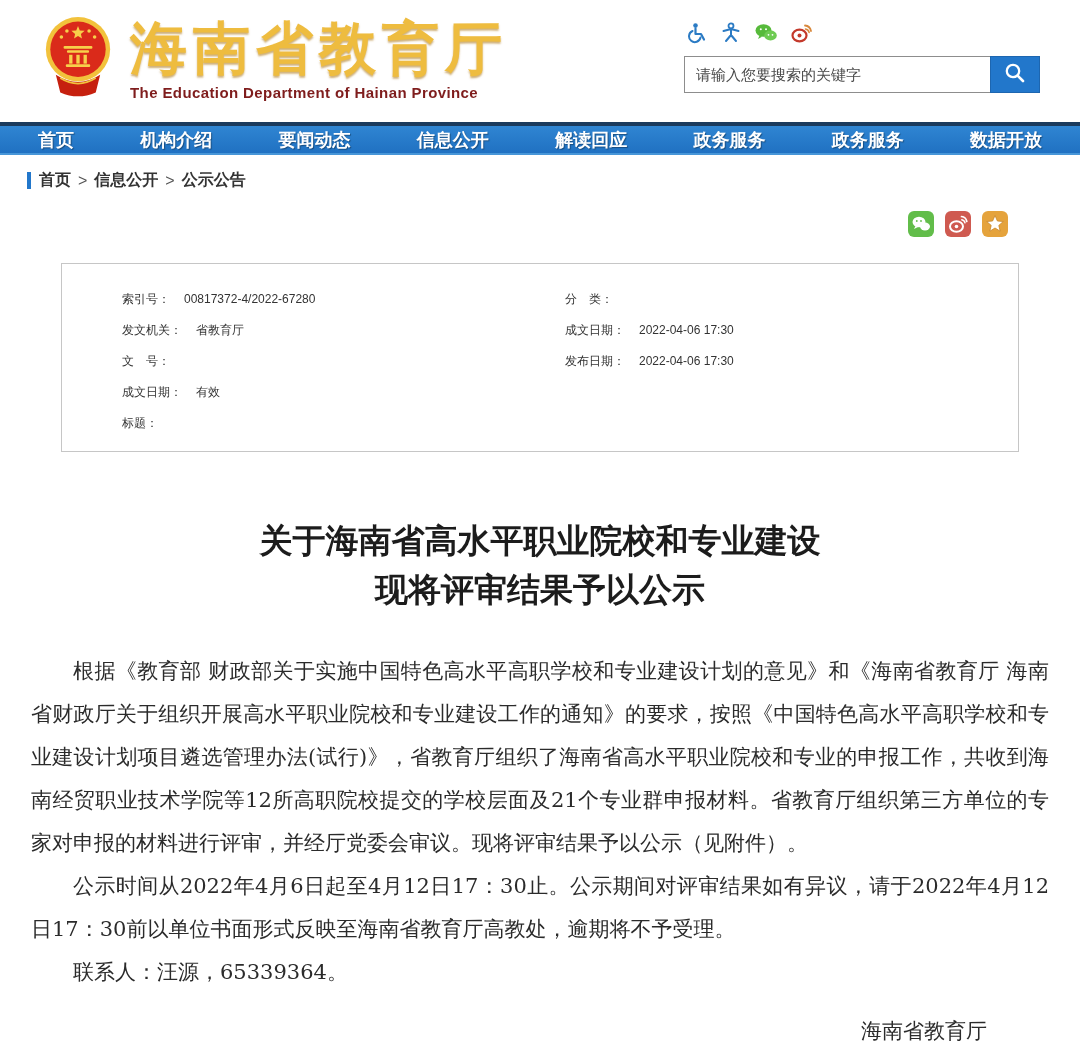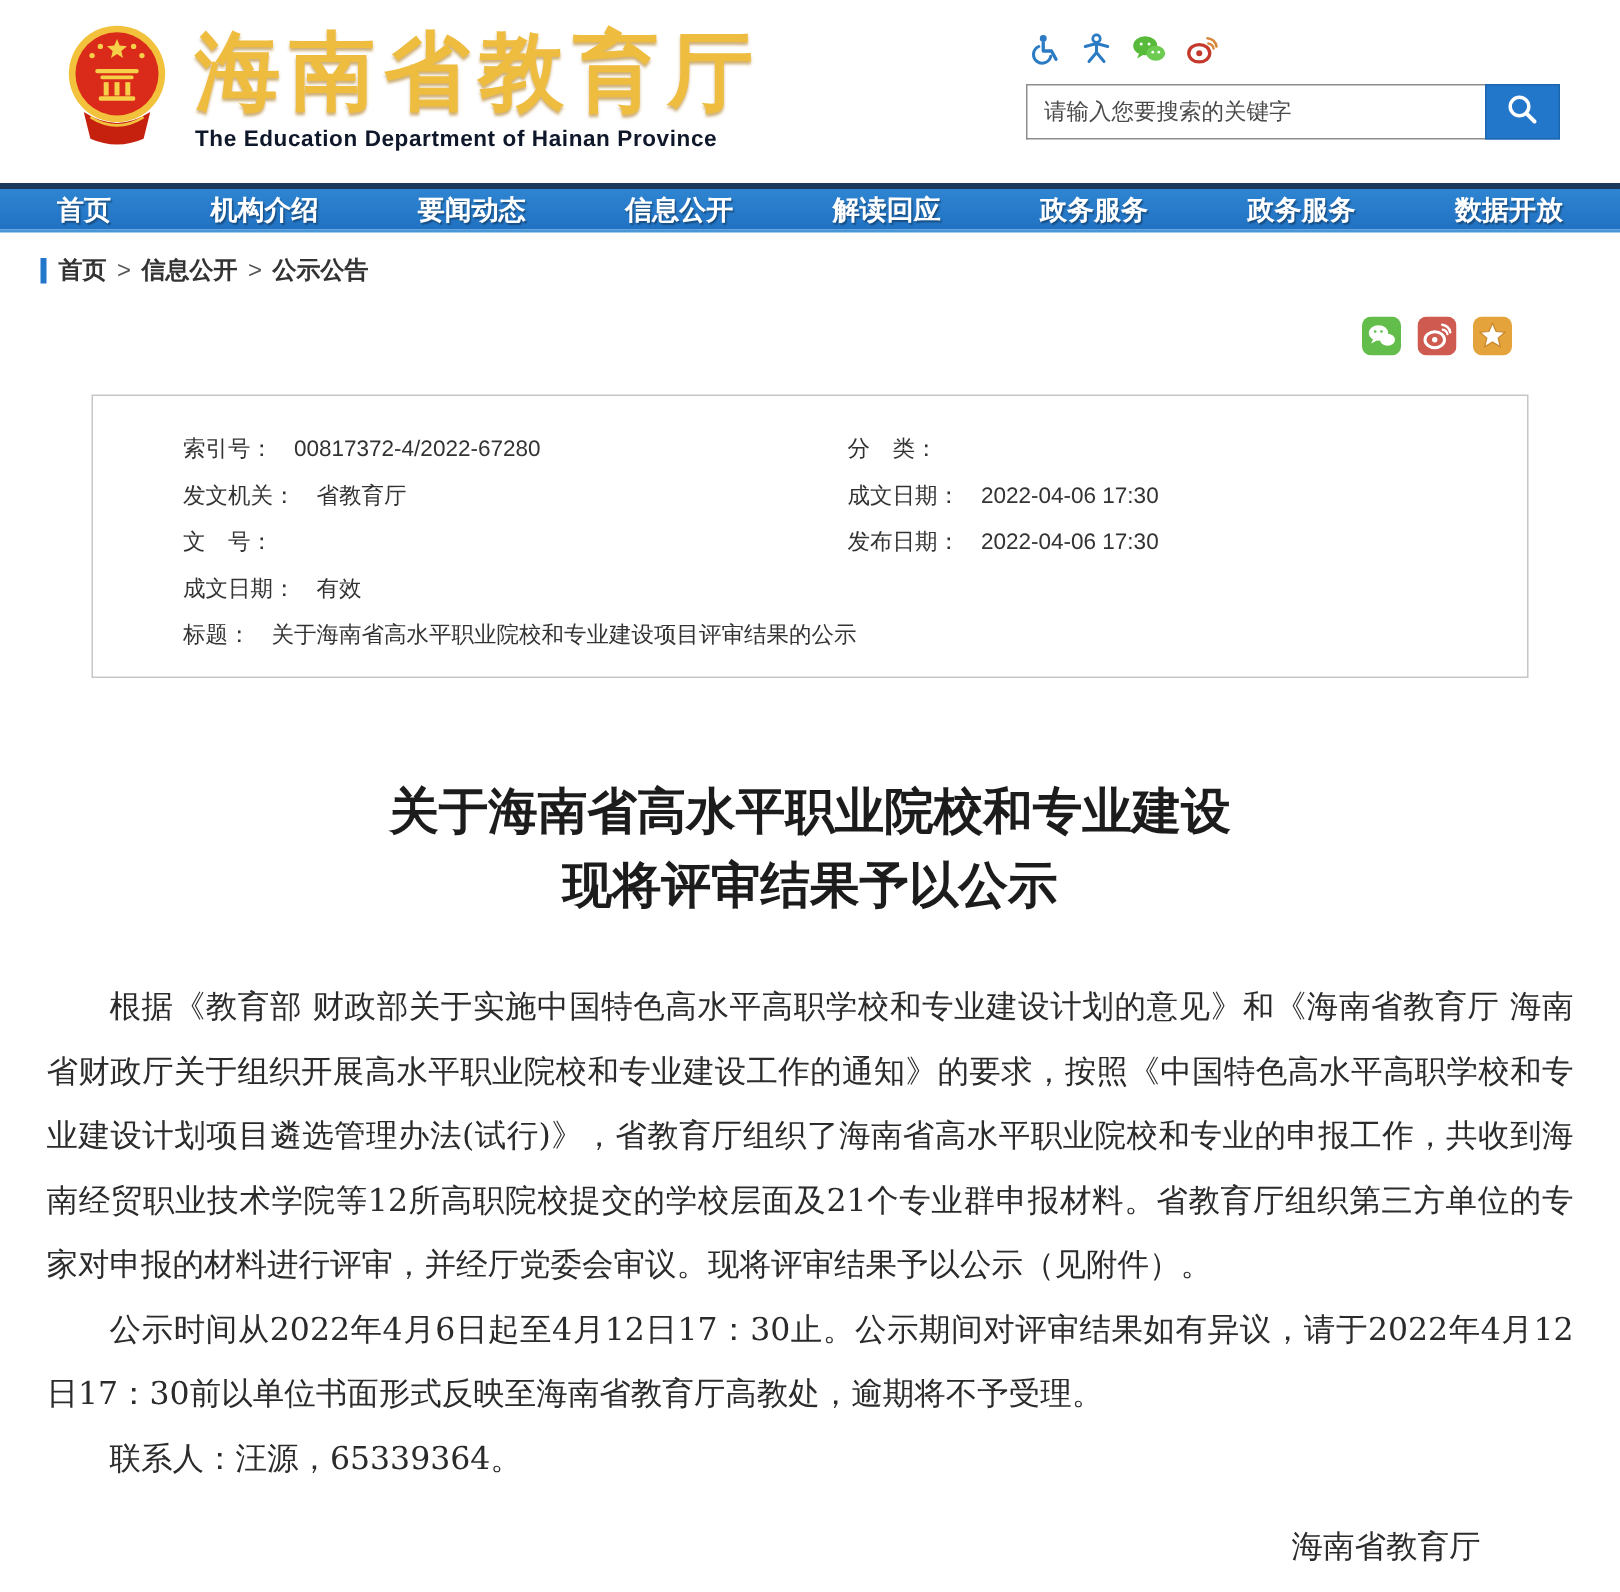--- a/index.html
+++ b/index.html
@@ -18,21 +18,21 @@
   .logo-link { display:flex; align-items:center; gap:16px; text-decoration:none; }
   .logo-text { display:flex; flex-direction:column; }
   .logo-cn {
     font-size:57px; font-weight:bold; letter-spacing:6px; line-height:60px;
     color:#eebc3f;
     text-shadow:0 2px 2px rgba(168,112,10,.55), 0 0 1px #fff;
     font-family:"Liberation Sans", sans-serif;
   }
   .logo-en {
     margin-top:6px; font-size:15px; font-weight:bold; letter-spacing:.4px;
-    color:#0f172a; text-shadow:0 1px 0 #fff;
+    color:#7f1d1d; text-shadow:0 1px 0 #fff;
   }
   .header-right { display:flex; flex-direction:column; gap:12px; width:356px; margin:6px 20px 0 0; }
   .quick-icons { display:flex; gap:12px; align-items:center; padding-left:2px; }
   .quick-icons span { display:inline-flex; cursor:pointer; }
   .search-bar { display:flex; height:37px; width:356px; }
   .search-input {
     flex:1; border:1px solid #8d8d8d; border-right:none; padding:0 11px;
     font-size:15px; color:#333; outline:none;
   }
   .search-input::placeholder { color:#4a4a4a; opacity:1; }
@@ -64,21 +64,21 @@
 
   
   .share-row { display:flex; justify-content:flex-end; gap:11px; margin:20px 72px 0 0; }
   .share-row span { display:inline-flex; cursor:pointer; }
 
   
   .meta-box {
     width:958px; margin:26px auto 0; border:1px solid #c6c6c6;
     padding:20px 20px 12px 60px; background:#fff;
   }
-  .meta-row { display:flex; height:31px; line-height:31px; font-size:15px; color:#333; }
+  .meta-row { display:flex; height:31px; line-height:31px; font-size:12px; color:#333; }
   .meta-left { width:443px; display:flex; }
   .meta-right { flex:1; display:flex; }
   .meta-label { white-space:nowrap; margin-right:14px; }
   .meta-value { white-space:nowrap; }
 
   
   .document {
     font-family:"DejaVu Serif", "Liberation Serif", serif;
     color:#2b2b2b; padding:0 31px;
   }
@@ -254,21 +254,20 @@
       <span class="meta-value">有效</span>
     </div>
     <div class="meta-right">
       <span class="meta-label"></span>
       <span class="meta-value"></span>
     </div>
   </div>
   <div class="meta-row">
     <div class="meta-left" style="width:auto;">
       <span class="meta-label">标题：</span>
-      <span class="meta-value">关于海南省高水平职业院校和专业建设项目评审结果的公示</span>
     </div>
   </div>
 </section>
 
 <article class="document">
   <h1 class="doc-title">
     <div>关于海南省高水平职业院校和专业建设</div>
     <div>现将评审结果予以公示</div>
   </h1>
   <div class="doc-body">

